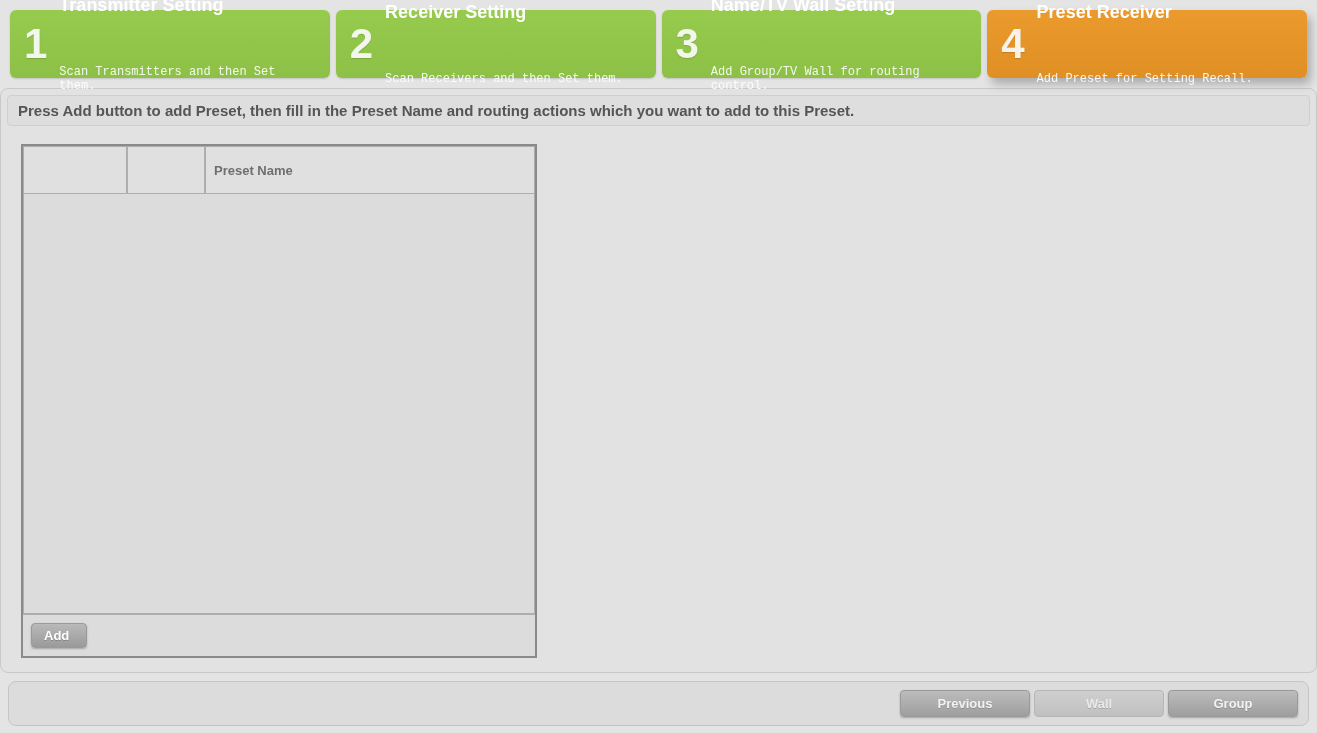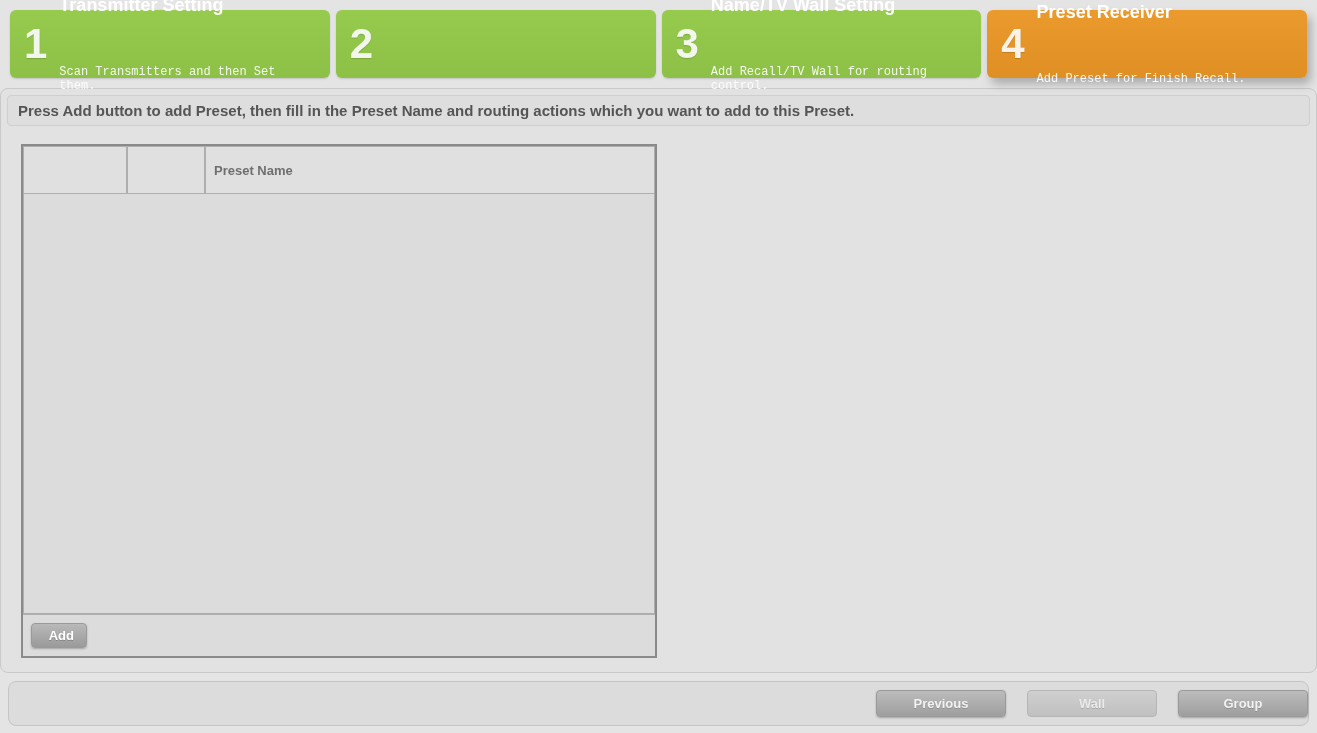--- a/index.html
+++ b/index.html
@@ -73,21 +73,21 @@
     border: 1px solid #cfcfcf;
     border-radius: 4px;
     padding: 6px 10px;
     font-size: 15px;
     font-weight: bold;
     color: #555;
   }
 
   .grid-wrap {
     margin: 18px 0 8px 14px;
-    width: 636px;
+    width: 516px;
     border: 2px solid #8a8a8a;
     background: #dcdcdc;
     padding: 0;
   }
   .grid-header {
     display: flex;
     height: 48px;
     background: #e0e0e0;
   }
   .grid-header > div {
@@ -130,36 +130,36 @@
   .btn {
     display: inline-block;
     min-width: 56px;
     padding: 4px 12px;
     border-radius: 4px;
     border: 1px solid #9a9a9a;
     background: linear-gradient(#b9b9b9, #9a9a9a);
     color: #fff;
     font-weight: bold;
     font-size: 13px;
-    text-align: right;
+    text-align: left;
     cursor: pointer;
     text-shadow: 0 1px 0 rgba(0,0,0,.2);
     box-shadow: 0 1px 2px rgba(0,0,0,.25);
   }
 
   
   .bottom {
     margin: 8px 8px 0 8px;
     background: #dcdcdc;
     border: 1px solid #c5c5c5;
     border-radius: 8px;
-    padding: 8px 0;
+    padding: 8px 10px;
     display: flex;
     justify-content: flex-end;
-    gap: 21px;
+    gap: 4px;
   }
   .nav-btn {
     min-width: 130px;
     padding: 5px 0;
     border-radius: 4px;
     border: 1px solid #9a9a9a;
     background: linear-gradient(#bcbcbc, #9e9e9e);
     color: #f2f2f2;
     font-weight: bold;
     font-size: 13px;
@@ -185,33 +185,37 @@
 <div class="steps">
   <div class="step step-inactive">
     <div class="step-num">1</div>
     <div class="step-text">
       <div class="step-title">Transmitter Setting</div>
       <div class="step-sub">Scan Transmitters and then Set them.</div>
     </div>
   </div>
   <div class="step step-inactive">
     <div class="step-num">2</div>
+    <div class="step-text">
+      <div class="step-title">Receiver Setting</div>
+      <div class="step-sub">Scan Receivers and then Set them.</div>
+    </div>
   </div>
   <div class="step step-inactive">
     <div class="step-num">3</div>
     <div class="step-text">
       <div class="step-title">Name/TV Wall Setting</div>
-      <div class="step-sub">Add Recall/TV Wall for routing control.</div>
+      <div class="step-sub">Add Group/TV Wall for routing control.</div>
     </div>
   </div>
   <div class="step step-active">
     <div class="step-num">4</div>
     <div class="step-text">
       <div class="step-title">Preset Receiver</div>
-      <div class="step-sub">Add Preset for Finish Recall.</div>
+      <div class="step-sub">Add Preset for Setting Recall.</div>
     </div>
   </div>
 </div>
 
 <div class="main">
   <div class="instruction-bar">Press Add button to add Preset, then fill in the Preset Name and routing actions which you want to add to this Preset.</div>
 
   <div class="grid-wrap">
     <div class="grid-header">
       <div class="gh-a"></div>

